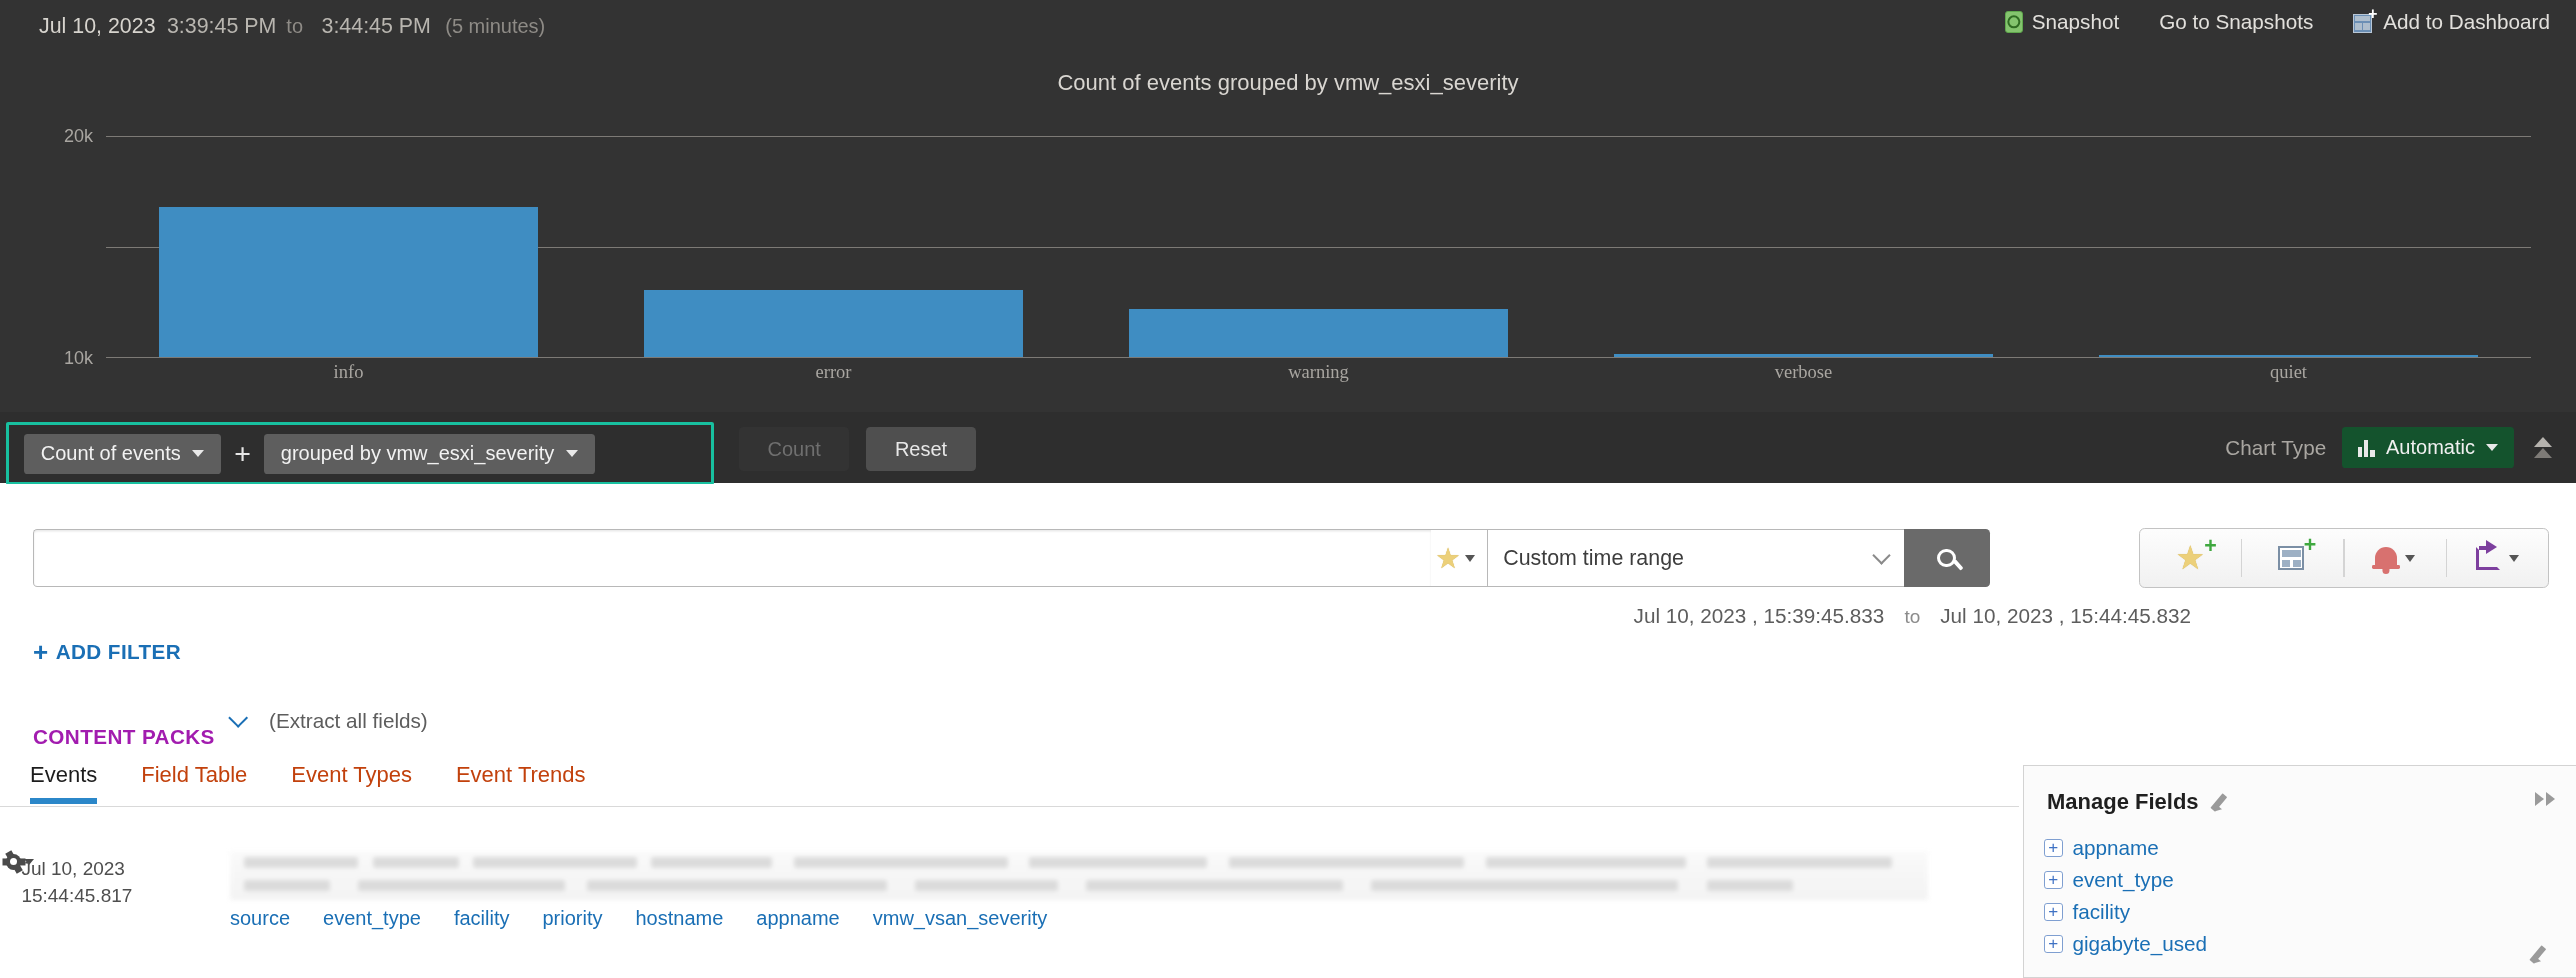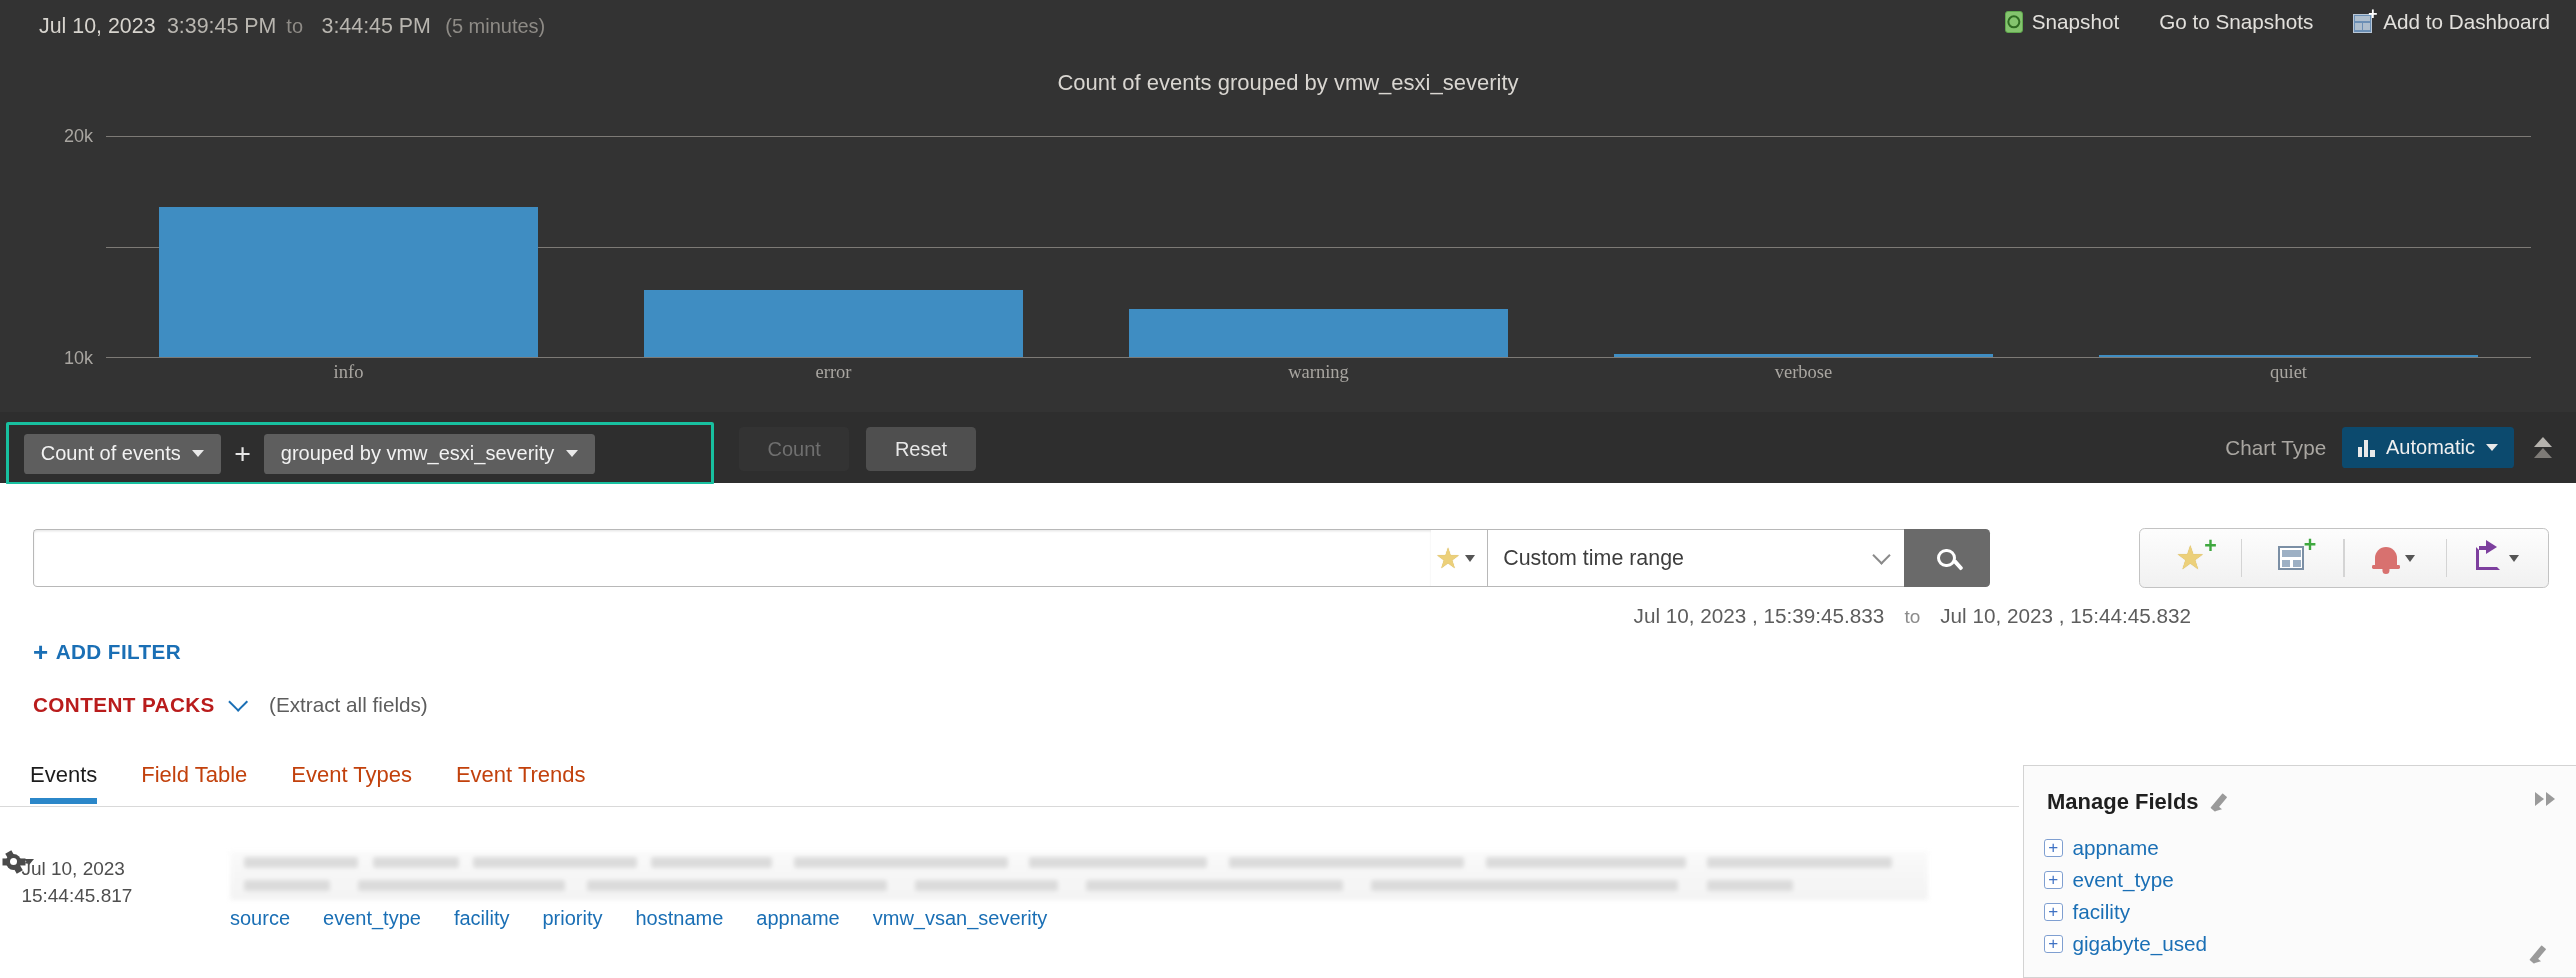--- a/index.html
+++ b/index.html
@@ -119,21 +119,21 @@
     padding: 0 28.5px; font-size: 20px; cursor: pointer; white-space:nowrap;
   }
   .btn-apply { background: #333333; color: #6f6f6f; }
   .btn-reset { background: #4f4f4f; color: #e8e8e8; }
   .charttype-wrap {
     position: absolute; right: 24px; top: 427px;
     display: flex; align-items: center; gap: 15.7px;
   }
   .charttype-label { font-size: 20.7px; color: #a9a6a1; }
   .charttype-btn {
-    background: #0c4a6e; color: #f0f0f0; border-radius: 3.6px; height: 41px;
+    background: #14532d; color: #f0f0f0; border-radius: 3.6px; height: 41px;
     display: flex; align-items: center; gap: 11.4px; padding: 0 15.7px;
     font-size: 20px; cursor: pointer;
   }
   .ic-barchart { display: flex; align-items: flex-end; gap: 2.1px; height: 18.5px; }
   .ic-barchart i { width: 4.3px; background: #e9e9e9; display:block; }
   .collapse-arrows {
     display: flex; flex-direction: column; align-items: center; gap: 1.4px;
     cursor: pointer; margin-left: 4.3px;
   }
   .tri-up { width: 0; height: 0; border-left: 9.3px solid transparent;
@@ -245,21 +245,21 @@
     position: absolute; left: 33px; top: 156px;
     font-size: 20.7px; color: #1a6fb5; font-weight: bold; letter-spacing: 0.4px;
     cursor: pointer; display: flex; align-items: center; gap: 7.1px;
   }
   .addfilter .pl { font-size: 26px; line-height: 20px; }
 
   .cprow {
     position: absolute; left: 33px; top: 209px;
     display: flex; align-items: center; gap: 15.7px;
   }
-  .cplabel { font-size: 20.7px; color: #b91c1c; font-weight: bold; letter-spacing: 0.4px; cursor:pointer; }
+  .cplabel { font-size: 20.7px; color: #a21caf; font-weight: bold; letter-spacing: 0.4px; cursor:pointer;margin-top:32px; }
   .cp-chev { width: 14.3px; height: 14.3px; border-right: 2.1px solid #1a6fb5; border-bottom: 2.1px solid #1a6fb5;
     transform: rotate(45deg); margin-bottom: 6.4px; }
   .cpnote { font-size: 20.7px; color: #5d5d5d; margin-left: 8.6px; }
 
   .tabs {
     position: absolute; left: 30px; top: 278px;
     display: flex; align-items: flex-end; gap: 44px;
   }
   .tab { font-size: 22px; color: #c2410c; padding-bottom: 13px; cursor:pointer; position:relative; }
   .tab.active { color: #1c1c1c; }

